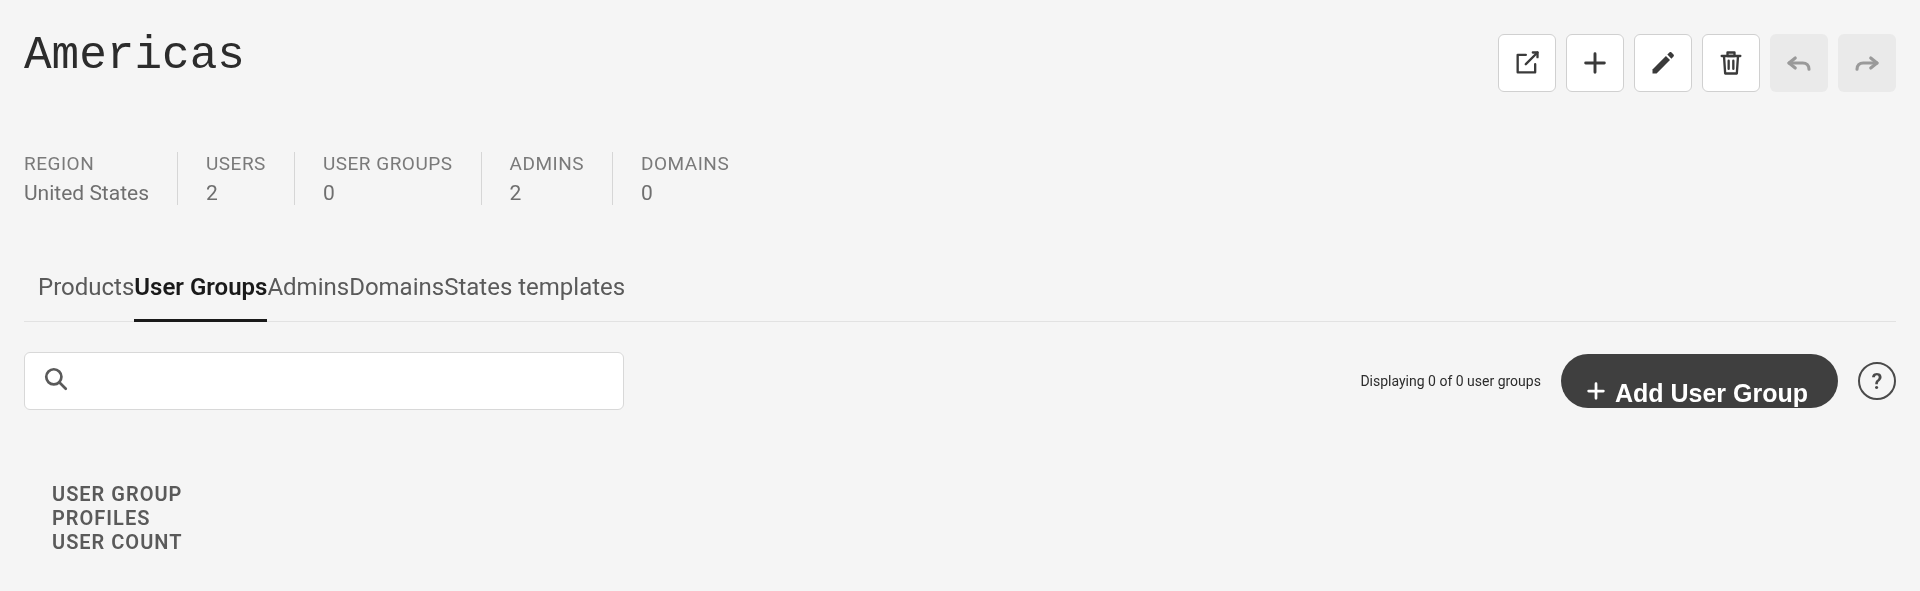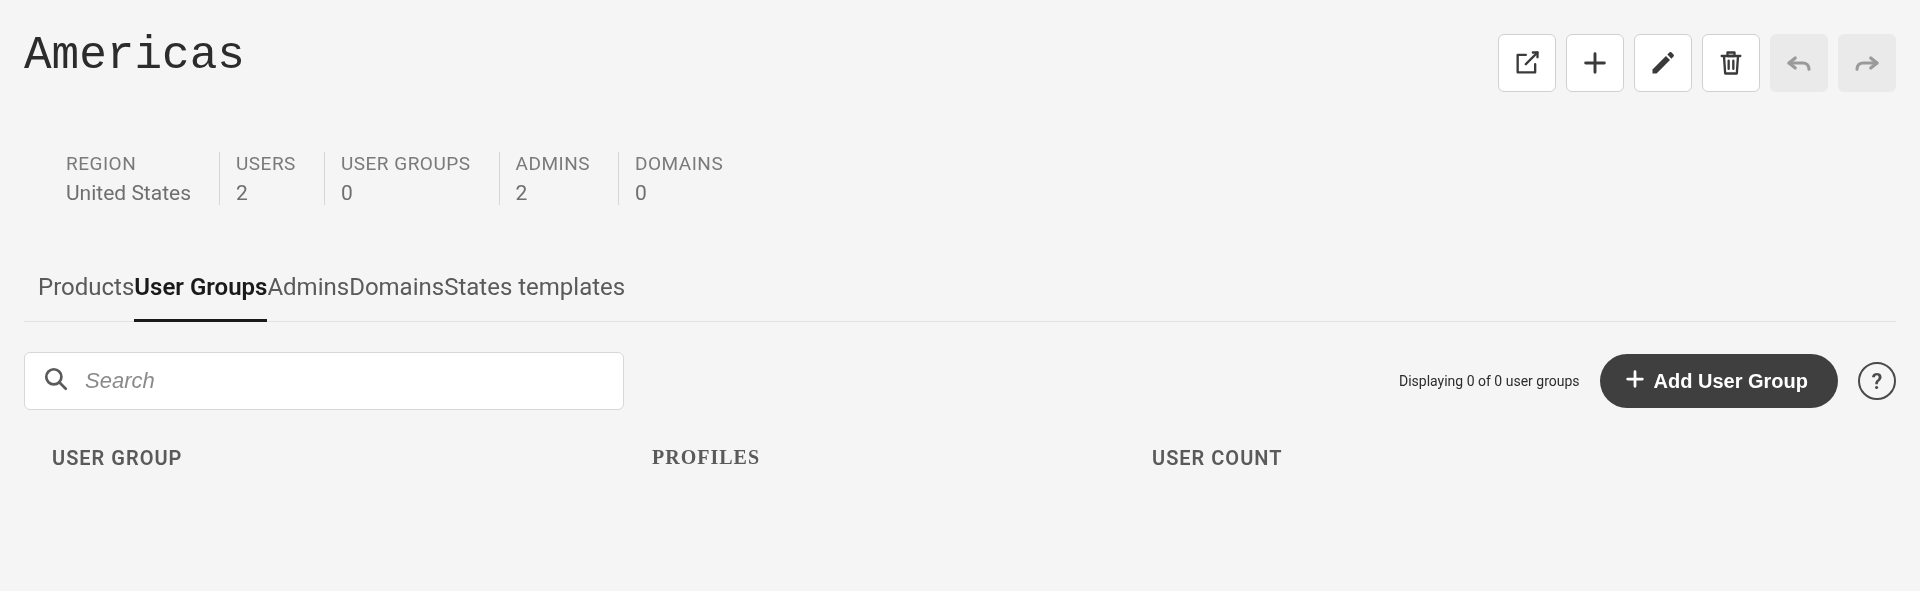--- a/index.html
+++ b/index.html
@@ -50,31 +50,30 @@
   }
   .tool-btn svg { display: block; }
   .tool-btn .stroke-dark { stroke: #3a3a3a; }
   .tool-btn .fill-dark { fill: #3a3a3a; }
   .tool-btn.disabled .stroke-dark { stroke: #9a9a9a; }
 
   .stats-row {
     display: flex;
     margin-top: 60px;
     align-items: flex-end;
-    margin-left: 42px;
   }
   .stat {
     display: flex;
     flex-direction: column;
     gap: 6px;
     padding-right: 28px;
   }
   .stat + .stat {
     border-left: 1px solid #d6d6d6;
-    padding-left: 16px;
+    padding-left: 28px;
   }
   .stat-label {
     font-size: 19px;
     letter-spacing: 0.5px;
     color: #7a7a7a;
     text-transform: uppercase;
   }
   .stat-value {
     font-size: 21px;
     color: #6f6f6f;
@@ -135,54 +134,55 @@
     font-size: 14px;
     color: #2c2c2c;
   }
   .add-btn {
     background: #3f3f3f;
     color: #fff;
     border: none;
     border-radius: 30px;
     height: 54px;
     padding: 0 30px 0 24px;
-    font-size: 20px;
+    font-size: 25px;
     font-weight: 600;
     display: flex;
-    align-items: center;
+    align-items: flex-end;
     gap: 8px;
     cursor: pointer;
   }
   .help-btn {
     width: 38px;
     height: 38px;
     border: 2.5px solid #4a4a4a;
     border-radius: 50%;
     display: flex;
     align-items: center;
     justify-content: center;
     font-size: 22px;
     font-weight: 600;
     color: #4a4a4a;
     cursor: pointer;
   }
 
   .table-head {
     display: flex;
-    margin-top: 36px;
+    margin-top: 72px;
     padding-left: 28px;
+    flex-direction: column;
   }
   .th {
     font-size: 20px;
     letter-spacing: 1px;
     color: #5a5a5a;
     font-weight: 600;
   }
   .col-group { width: 600px; }
-  .col-profiles { width: 500px; font-family: Liberation Serif, serif; }
+  .col-profiles { width: 500px; }
   .col-count { flex: 1; }
 </style>
 </head>
 <body>
 
 <div class="page">
 
   <div class="header-row">
     <h1 class="page-title">Americas</h1>
 
@@ -272,21 +272,20 @@
   </div>
 
   <div class="controls-row">
     <div class="search-wrap">
       <span>
         <svg width="26" height="26" viewBox="0 0 24 24" fill="none">
           <circle cx="10" cy="10" r="7" stroke="#5a5a5a" stroke-width="2.5"></circle>
           <path d="M15 15 L21 21" stroke="#5a5a5a" stroke-width="2.5" stroke-linecap="round"></path>
         </svg>
       </span>
-      <input type="text" placeholder="Search" style="">
     </div>
     <div class="spacer"></div>
     <div class="display-text">Displaying 0 of 0 user groups</div>
     <button class="add-btn">
       <span>
         <svg width="22" height="22" viewBox="0 0 24 24" fill="none">
           <path d="M12 4 V20 M4 12 H20" stroke="#ffffff" stroke-width="3" stroke-linecap="round"></path>
         </svg>
       </span>
       <span>Add User Group</span>

